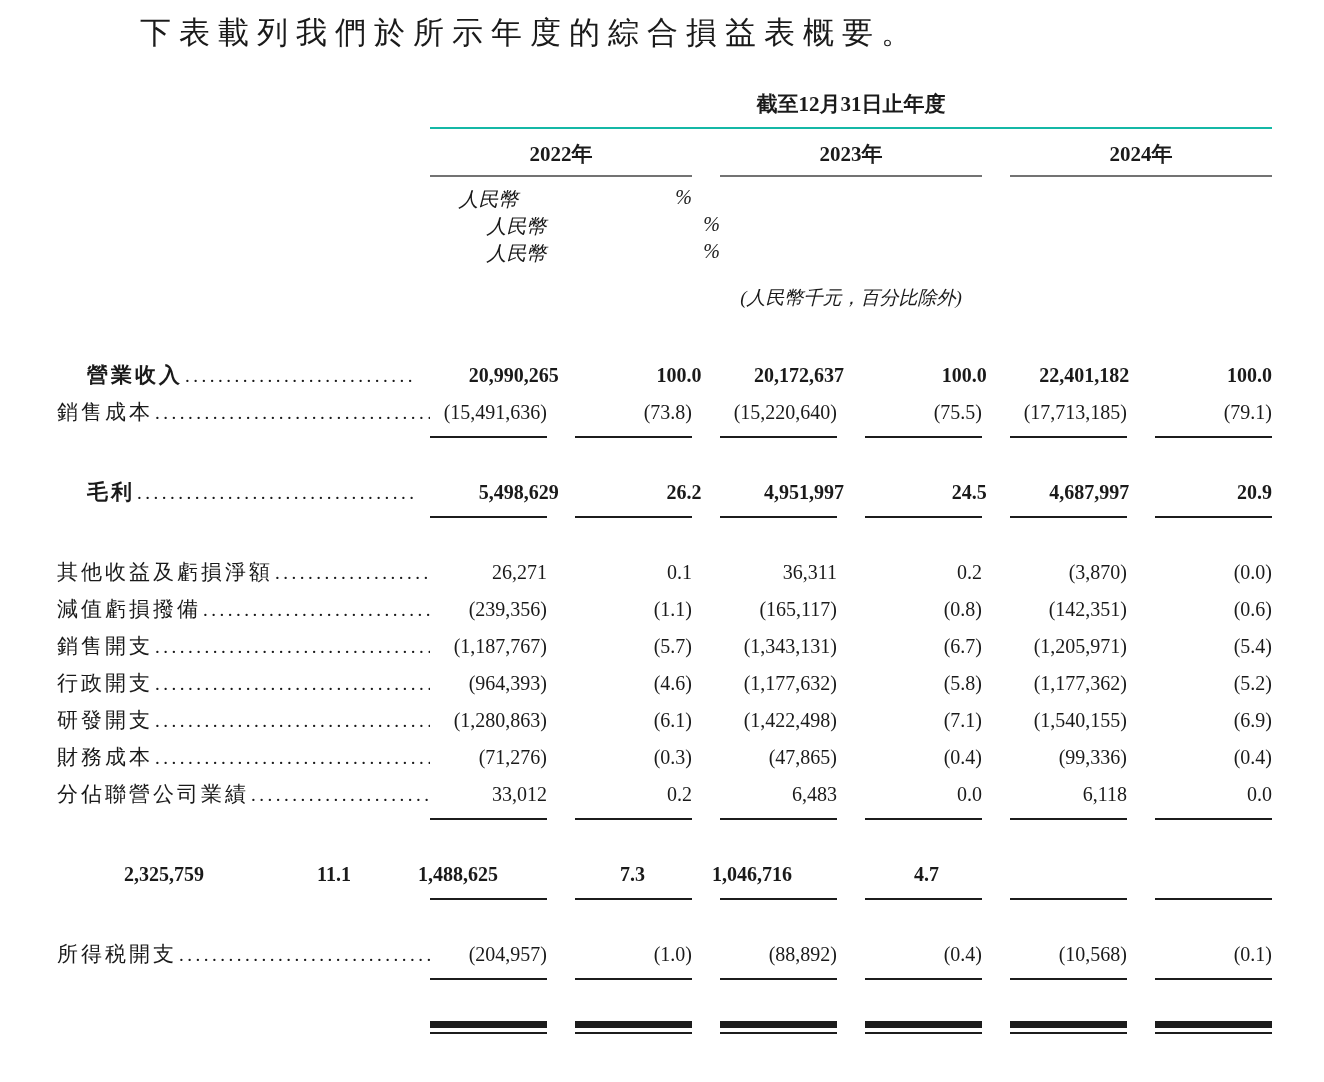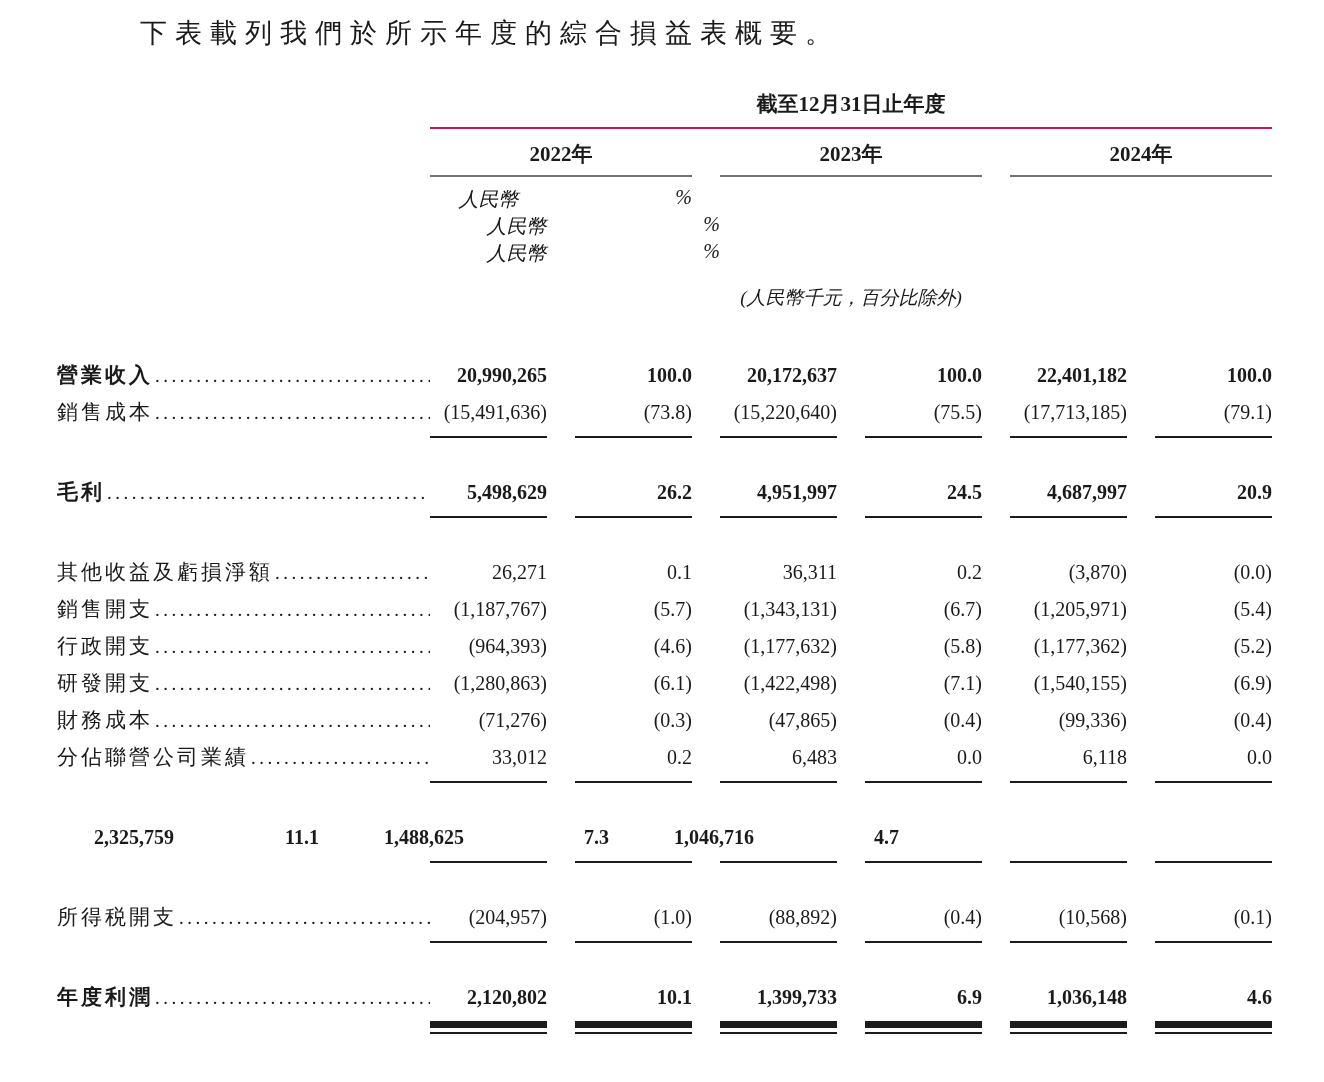--- a/index.html
+++ b/index.html
@@ -12,39 +12,39 @@
   .page {
     position: relative;
     width: 1324px;
     height: 1082px;
     background: #ffffff;
     overflow: hidden;
   }
   
   .intro {
     margin: 16px 0 0 140px;
-    font-size: 27px;
+    font-size: 31px;
     letter-spacing: 8px;
     line-height: 34px;
     white-space: nowrap;
   }
   
   .fin-table {
     margin: 40px 0 0 57px;
     width: 1215px;
   }
 
   .span-header {
     margin-left: 373px;
     width: 842px;
     text-align: center;
     font-weight: bold;
     font-size: 21px;
     padding-bottom: 9px;
-    border-bottom: 2px solid #be185d;
+    border-bottom: 2px solid #14b8a6;
   }
   .year-row {
     margin-left: 373px;
     display: flex;
   }
   .year {
     width: 262px;
     text-align: center;
     font-weight: bold;
     font-size: 21px;
@@ -106,21 +106,21 @@
     content: "......................................................................";
   }
   .val {
     width: 117px;
     margin-left: 28px;
     text-align: right;
     font-size: 20px;
     white-space: nowrap;
   }
   .val.first { margin-left: 0; }
-  .frow.bold .lbl, .frow.bold .val { font-weight: bold; }
+  .frow.bold .lbl, .frow.bold .val { font-weight: bold; margin-left: 30px; }
 
   .rrow { display: flex; margin-top: 5px; }
   .rrow .rspace { width: 373px; }
   .rrow .rule {
     width: 117px;
     margin-left: 28px;
     border-top: 2px solid #1c1c1c;
     height: 0;
   }
   .rrow .rule.first { margin-left: 0; }
@@ -229,20 +229,32 @@
           </div>
           <div class="val first">26,271</div>
           <div class="val">0.1</div>
           <div class="val">36,311</div>
           <div class="val">0.2</div>
           <div class="val">(3,870)</div>
           <div class="val">(0.0)</div>
         </div>
         <div class="frow">
           <div class="lcell">
+            <span class="lbl">減值虧損撥備</span>
+            <span class="dots"></span>
+          </div>
+          <div class="val first">(239,356)</div>
+          <div class="val">(1.1)</div>
+          <div class="val">(165,117)</div>
+          <div class="val">(0.8)</div>
+          <div class="val">(142,351)</div>
+          <div class="val">(0.6)</div>
+        </div>
+        <div class="frow">
+          <div class="lcell">
             <span class="lbl">銷售開支</span>
             <span class="dots"></span>
           </div>
           <div class="val first">(1,187,767)</div>
           <div class="val">(5.7)</div>
           <div class="val">(1,343,131)</div>
           <div class="val">(6.7)</div>
           <div class="val">(1,205,971)</div>
           <div class="val">(5.4)</div>
         </div>
@@ -337,32 +349,20 @@
         <div class="rrow">
           <div class="rspace"></div>
           <div class="rule first"></div>
           <div class="rule"></div>
           <div class="rule"></div>
           <div class="rule"></div>
           <div class="rule"></div>
           <div class="rule"></div>
         </div>
         <div class="spacer"></div>
-        <div class="frow bold">
-          <div class="lcell">
-            <span class="lbl">年度利潤</span>
-            <span class="dots"></span>
-          </div>
-          <div class="val first">2,120,802</div>
-          <div class="val">10.1</div>
-          <div class="val">1,399,733</div>
-          <div class="val">6.9</div>
-          <div class="val">1,036,148</div>
-          <div class="val">4.6</div>
-        </div>
         <div class="rrow double">
           <div class="rspace"></div>
           <div class="rule first"></div>
           <div class="rule"></div>
           <div class="rule"></div>
           <div class="rule"></div>
           <div class="rule"></div>
           <div class="rule"></div>
         </div>
       </div>

